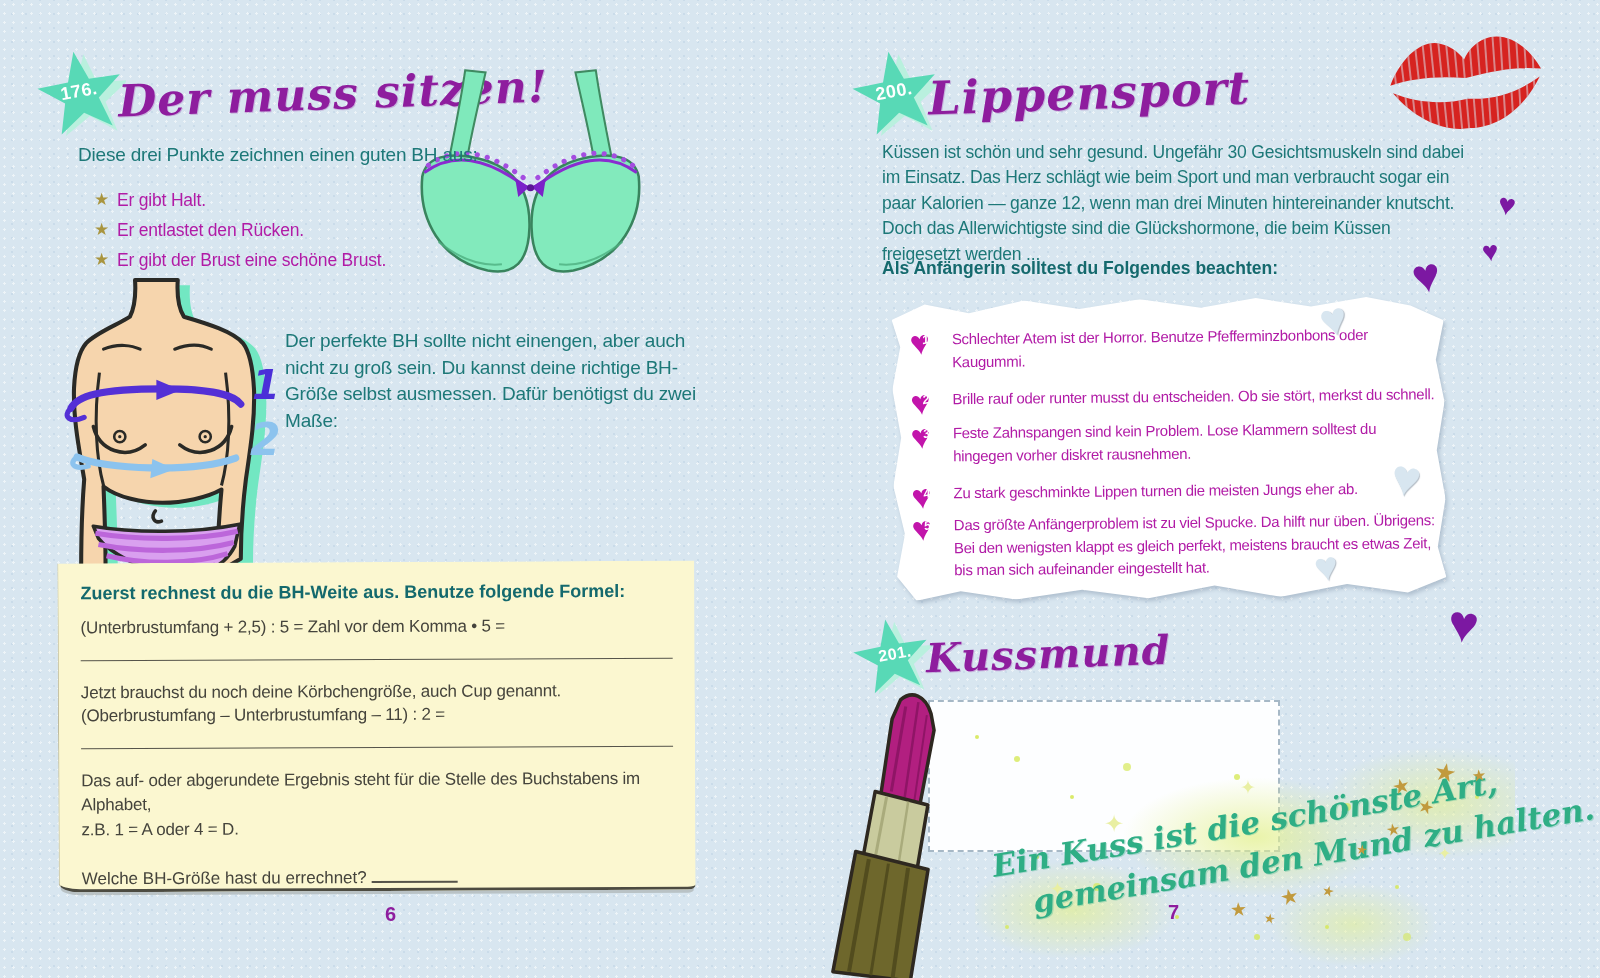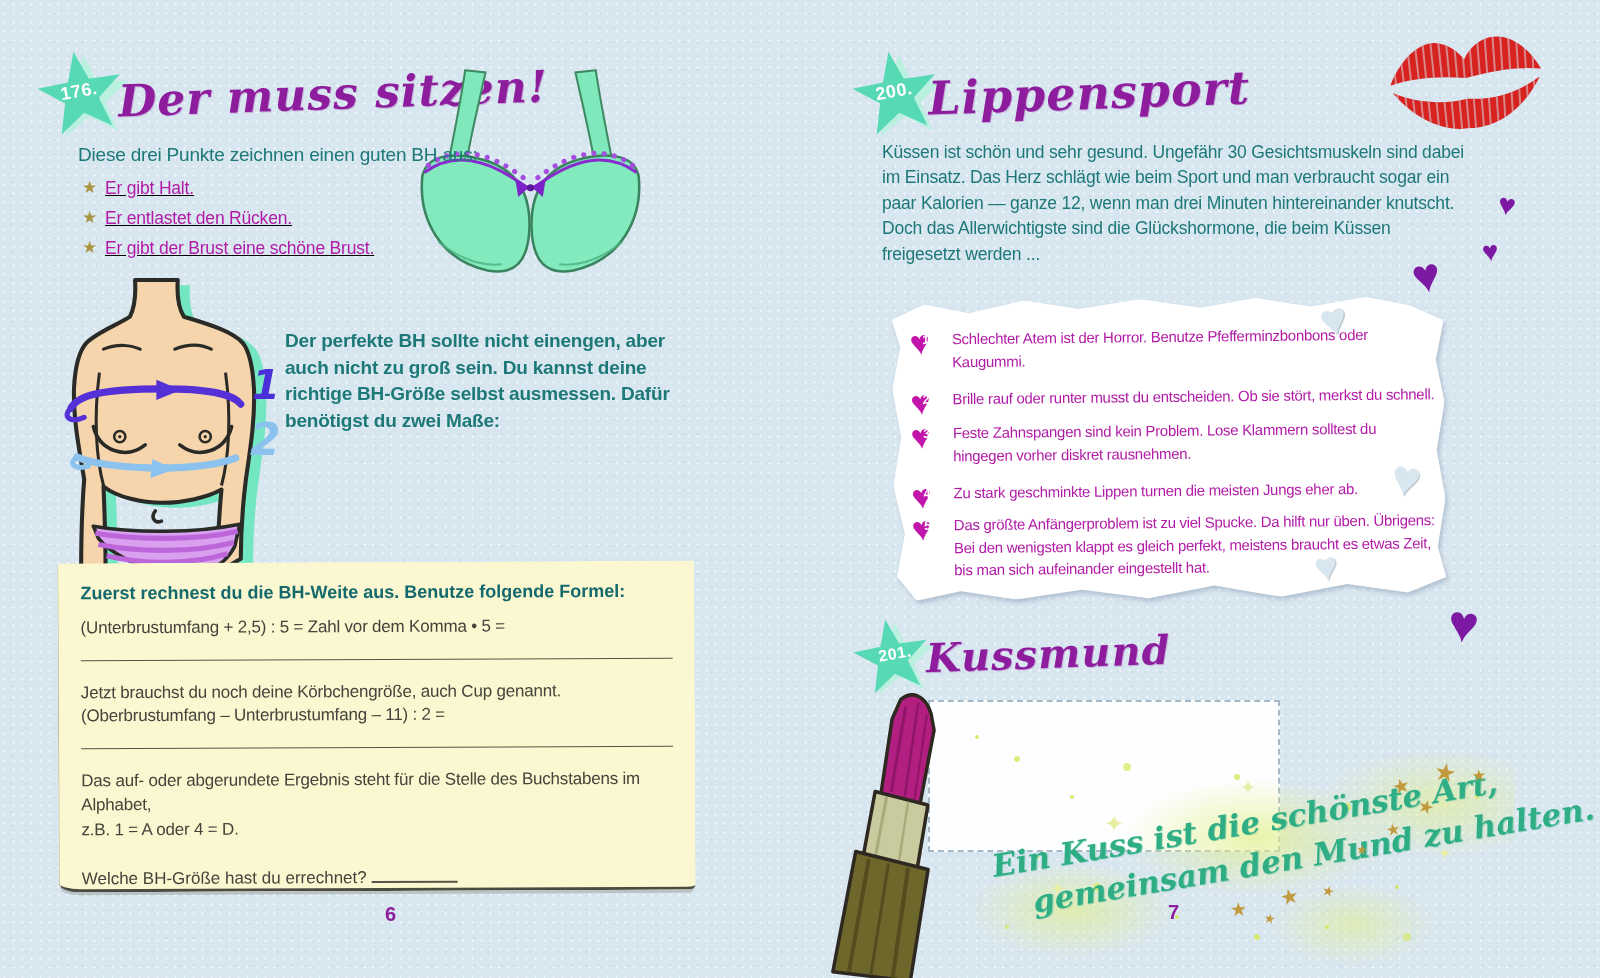--- a/index.html
+++ b/index.html
@@ -29,21 +29,21 @@
   }
   
   .teal{color:#1d7878;}
   .teal-bold{color:#14696d;font-weight:bold;}
   .magenta{color:#b11ba6;}
   .body-text{font-size:19px;line-height:1.4;letter-spacing:-.2px;}
   .gstar{color:#a9953f;font-size:17px;margin-right:8px;display:inline-block;transform:translateY(-1px);}
   .fill-line{display:inline-block;height:3px;vertical-align:baseline;border-bottom:2px solid;}
   
   .star-list li{list-style:none;margin:0 0 9px 0;font-size:17.5px;letter-spacing:-.2px;}
-  .star-list{margin:4px;padding:0;text-decoration:underline;}
+  .star-list{margin:16px;padding:0;}
   .measure-item{position:absolute;font-size:17.5px;letter-spacing:-.2px;}
   .diagram-num{position:absolute;font-weight:bold;font-style:italic;font-family:"DejaVu Sans",sans-serif;}
   .formula-box{
     position:absolute;left:58px;top:562px;width:592px;height:286px;
     background:#fbf7d0;padding:20px 22px;transform:rotate(-.25deg);
     border-bottom:3px solid #4c4b41;border-left:1px solid rgba(76,75,65,.35);
     border-bottom-left-radius:22px 9px;border-bottom-right-radius:8px 5px;
     box-shadow:0 5px 0 -2px rgba(90,88,66,.25);
   }
   .formula-box p{margin:0;}
@@ -152,21 +152,21 @@
     <path d="M30,130 C36,118 58,111 120,111 C170,111 190,117 197,126" fill="none" stroke="#5430d6" stroke-width="7" stroke-linecap="round"></path>
     <path d="M30,130 C21,138 29,145 43,139" fill="none" stroke="#5430d6" stroke-width="5" stroke-linecap="round"></path>
     <polygon points="114,102 138,112 114,122" fill="#5430d6"></polygon>
     <path d="M36,178 C62,190 150,194 192,179" fill="none" stroke="#8cc3ee" stroke-width="7" stroke-linecap="round"></path>
     <path d="M36,178 C27,184 33,191 47,187" fill="none" stroke="#8cc3ee" stroke-width="5" stroke-linecap="round"></path>
     <polygon points="110,180 132,190 108,199" fill="#8cc3ee"></polygon>
   </svg>
   <span class="diagram-num" style="left:252px;top:362px;font-size:40px;color:#4b2fd8;">1</span>
   <span class="diagram-num" style="left:250px;top:414px;font-size:44px;color:#8cc3ee;">2</span>
 
-  <div class="abs teal body-text" style="left:285px;top:328px;width:412px;font-weight:bold;">Der perfekte BH sollte nicht einengen, aber auch nicht zu groß sein. Du kannst deine richtige BH-Größe selbst ausmessen. Dafür benötigst du zwei Maße:</div>
+  <div class="abs teal body-text" style="left:285px;top:328px;width:412px;">Der perfekte BH sollte nicht einengen, aber auch nicht zu groß sein. Du kannst deine richtige BH-Größe selbst ausmessen. Dafür benötigst du zwei Maße:</div>
 
 
   <div class="formula-box">
     <p class="teal-bold fb-head">Zuerst rechnest du die BH-Weite aus. Benutze folgende Formel:</p>
     <p class="fb-formula">(Unterbrustumfang + 2,5) : 5 = Zahl vor dem Komma • 5 =</p>
     <hr class="fb-rule">
     <p class="fb-text">Jetzt brauchst du noch deine Körbchengröße, auch Cup genannt.</p>
     <p class="fb-formula">(Oberbrustumfang – Unterbrustumfang – 11) : 2 =</p>
     <hr class="fb-rule">
     <p class="fb-text">Das auf- oder abgerundete Ergebnis steht für die Stelle des Buchstabens im Alphabet,</p>
@@ -216,20 +216,21 @@
         <line x1="124" y1="6" x2="121" y2="126"></line>
       <line x1="132" y1="6" x2="129" y2="126"></line>
         <line x1="140" y1="6" x2="137" y2="126"></line>
         <line x1="148" y1="6" x2="145" y2="126"></line>
       <line x1="156" y1="6" x2="152" y2="126"></line>
     </g>
   </svg>
 
   <div class="abs teal" style="left:882px;top:140px;width:588px;font-size:17.5px;line-height:1.45;letter-spacing:-.2px;">Küssen ist schön und sehr gesund. Ungefähr 30 Gesichtsmuskeln sind dabei im Einsatz. Das Herz schlägt wie beim Sport und man verbraucht sogar ein paar Kalorien — ganze 12, wenn man drei Minuten hintereinander knutscht. Doch das Allerwichtigste sind die Glückshormone, die beim Küssen freigesetzt werden ...</div>
 
+  <div class="abs teal-bold" style="left:882px;top:258px;font-size:17.5px;">Als Anfängerin solltest du Folgendes beachten:</div>
 
   <span class="deco-heart" style="left:1498px;top:190px;font-size:30px;transform:rotate(8deg);">♥</span>
   <span class="deco-heart" style="left:1482px;top:238px;font-size:28px;transform:rotate(-6deg);">♥</span>
   <span class="deco-heart" style="left:1412px;top:252px;font-size:48px;transform:rotate(-10deg);">♥</span>
   <span class="deco-heart" style="left:1448px;top:598px;font-size:52px;transform:rotate(6deg);">♥</span>
 
   <div class="note-wrap">
     <div class="note">
       <span class="cut-heart" style="left:428px;top:2px;font-size:46px;transform:rotate(-12deg);">♥</span>
       <span class="cut-heart" style="left:498px;top:160px;font-size:50px;transform:rotate(10deg);">♥</span>

